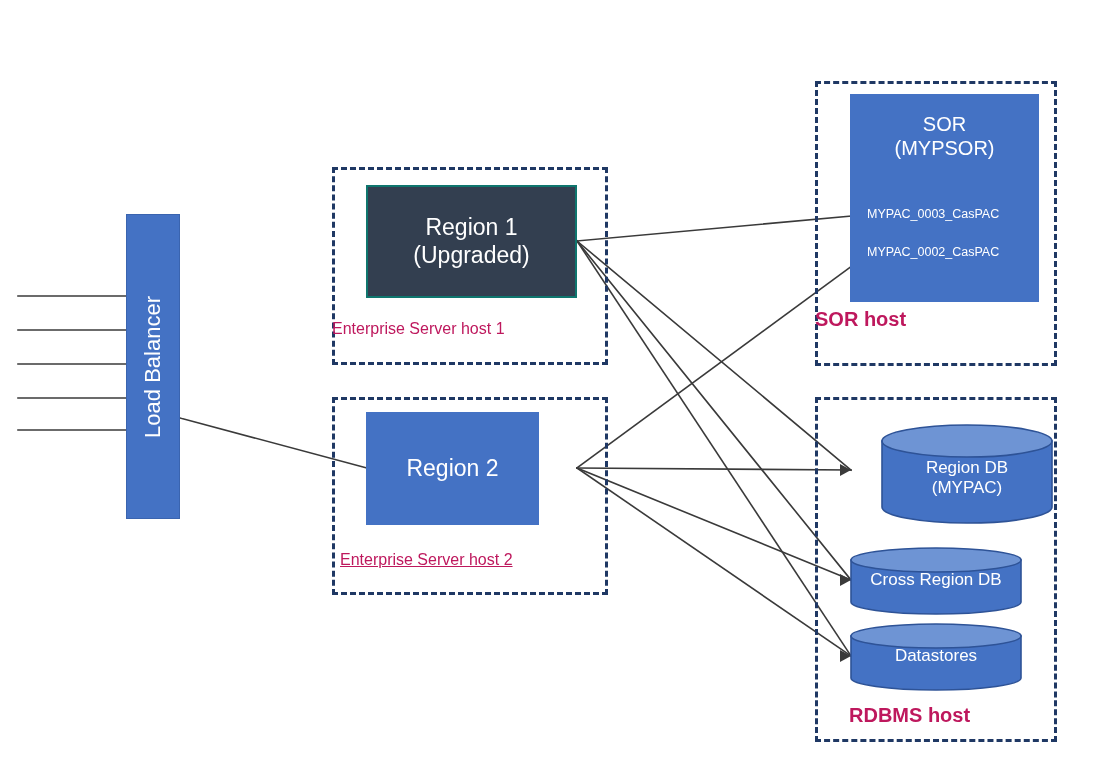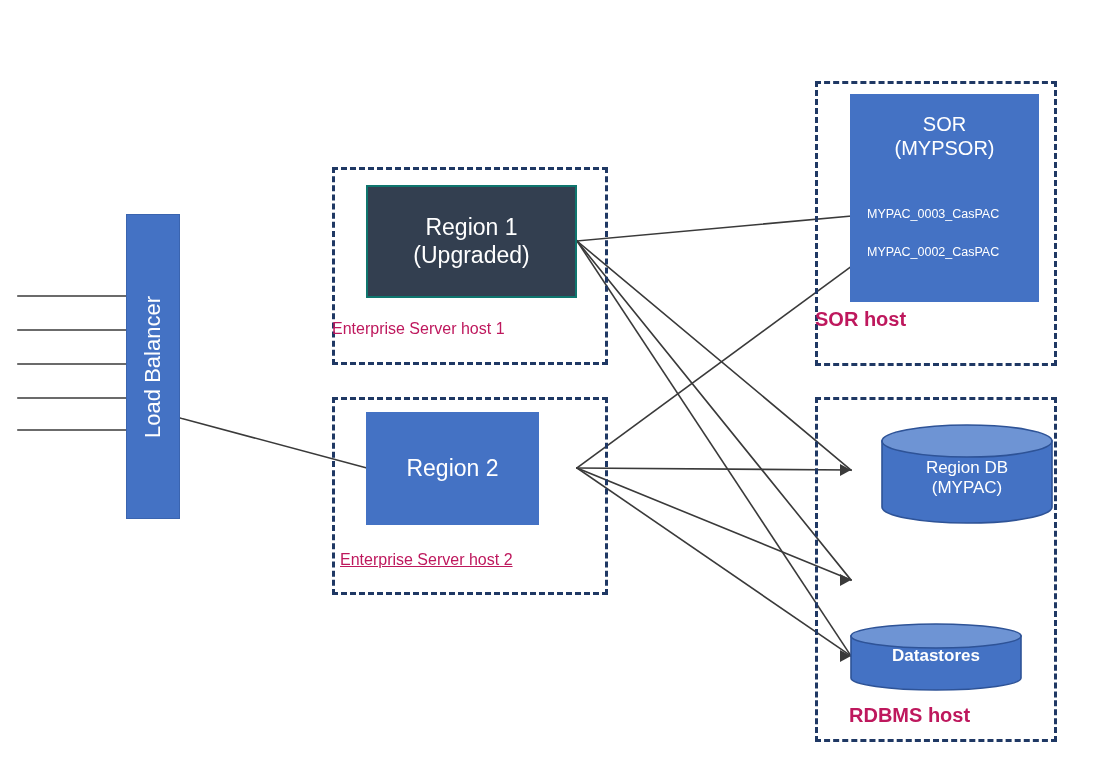--- a/index.html
+++ b/index.html
@@ -182,26 +182,35 @@
     <svg width="172" height="100" viewBox="0 0 172 100" xmlns="http://www.w3.org/2000/svg">
       <path d="M1 17 L1 83 A85 16 0 0 0 171 83 L171 17 Z" fill="#4472C4" stroke="#2E5397" stroke-width="1.6"></path>
       <ellipse cx="86" cy="17" rx="85" ry="16" fill="#6E94D4" stroke="#2E5397" stroke-width="1.6"></ellipse>
     </svg>
     <div class="cyl-label" style="top:34px;">
       <span style="display:block;">Region DB</span>
       <span style="display:block;">(MYPAC)</span>
     </div>
   </div>
 
+  <div class="cyl" style="left:850px; top:547px; width:172px; height:68px;">
+    <svg width="172" height="68" viewBox="0 0 172 68" xmlns="http://www.w3.org/2000/svg">
+      <path d="M1 13 L1 55 A85 12 0 0 0 171 55 L171 13 Z" fill="#4472C4" stroke="#2E5397" stroke-width="1.6"></path>
+      <ellipse cx="86" cy="13" rx="85" ry="12" fill="#6E94D4" stroke="#2E5397" stroke-width="1.6"></ellipse>
+    </svg>
+    <div class="cyl-label" style="top:23px;">
+      <span style="display:block;">Cross Region DB</span>
+    </div>
+  </div>
 
   <div class="cyl" style="left:850px; top:623px; width:172px; height:68px;">
     <svg width="172" height="68" viewBox="0 0 172 68" xmlns="http://www.w3.org/2000/svg">
       <path d="M1 13 L1 55 A85 12 0 0 0 171 55 L171 13 Z" fill="#4472C4" stroke="#2E5397" stroke-width="1.6"></path>
       <ellipse cx="86" cy="13" rx="85" ry="12" fill="#6E94D4" stroke="#2E5397" stroke-width="1.6"></ellipse>
     </svg>
     <div class="cyl-label" style="top:23px;">
-      <span style="display:block;font-weight:bold;">Datastores</span>
+      <span style="display:block;">Datastores</span>
     </div>
   </div>
 
   <div class="caption caption-lg" style="left:815px; top:704px; width:242px;margin-left:34px;">RDBMS host</div>
 
 </div>
 
 </body></html>

